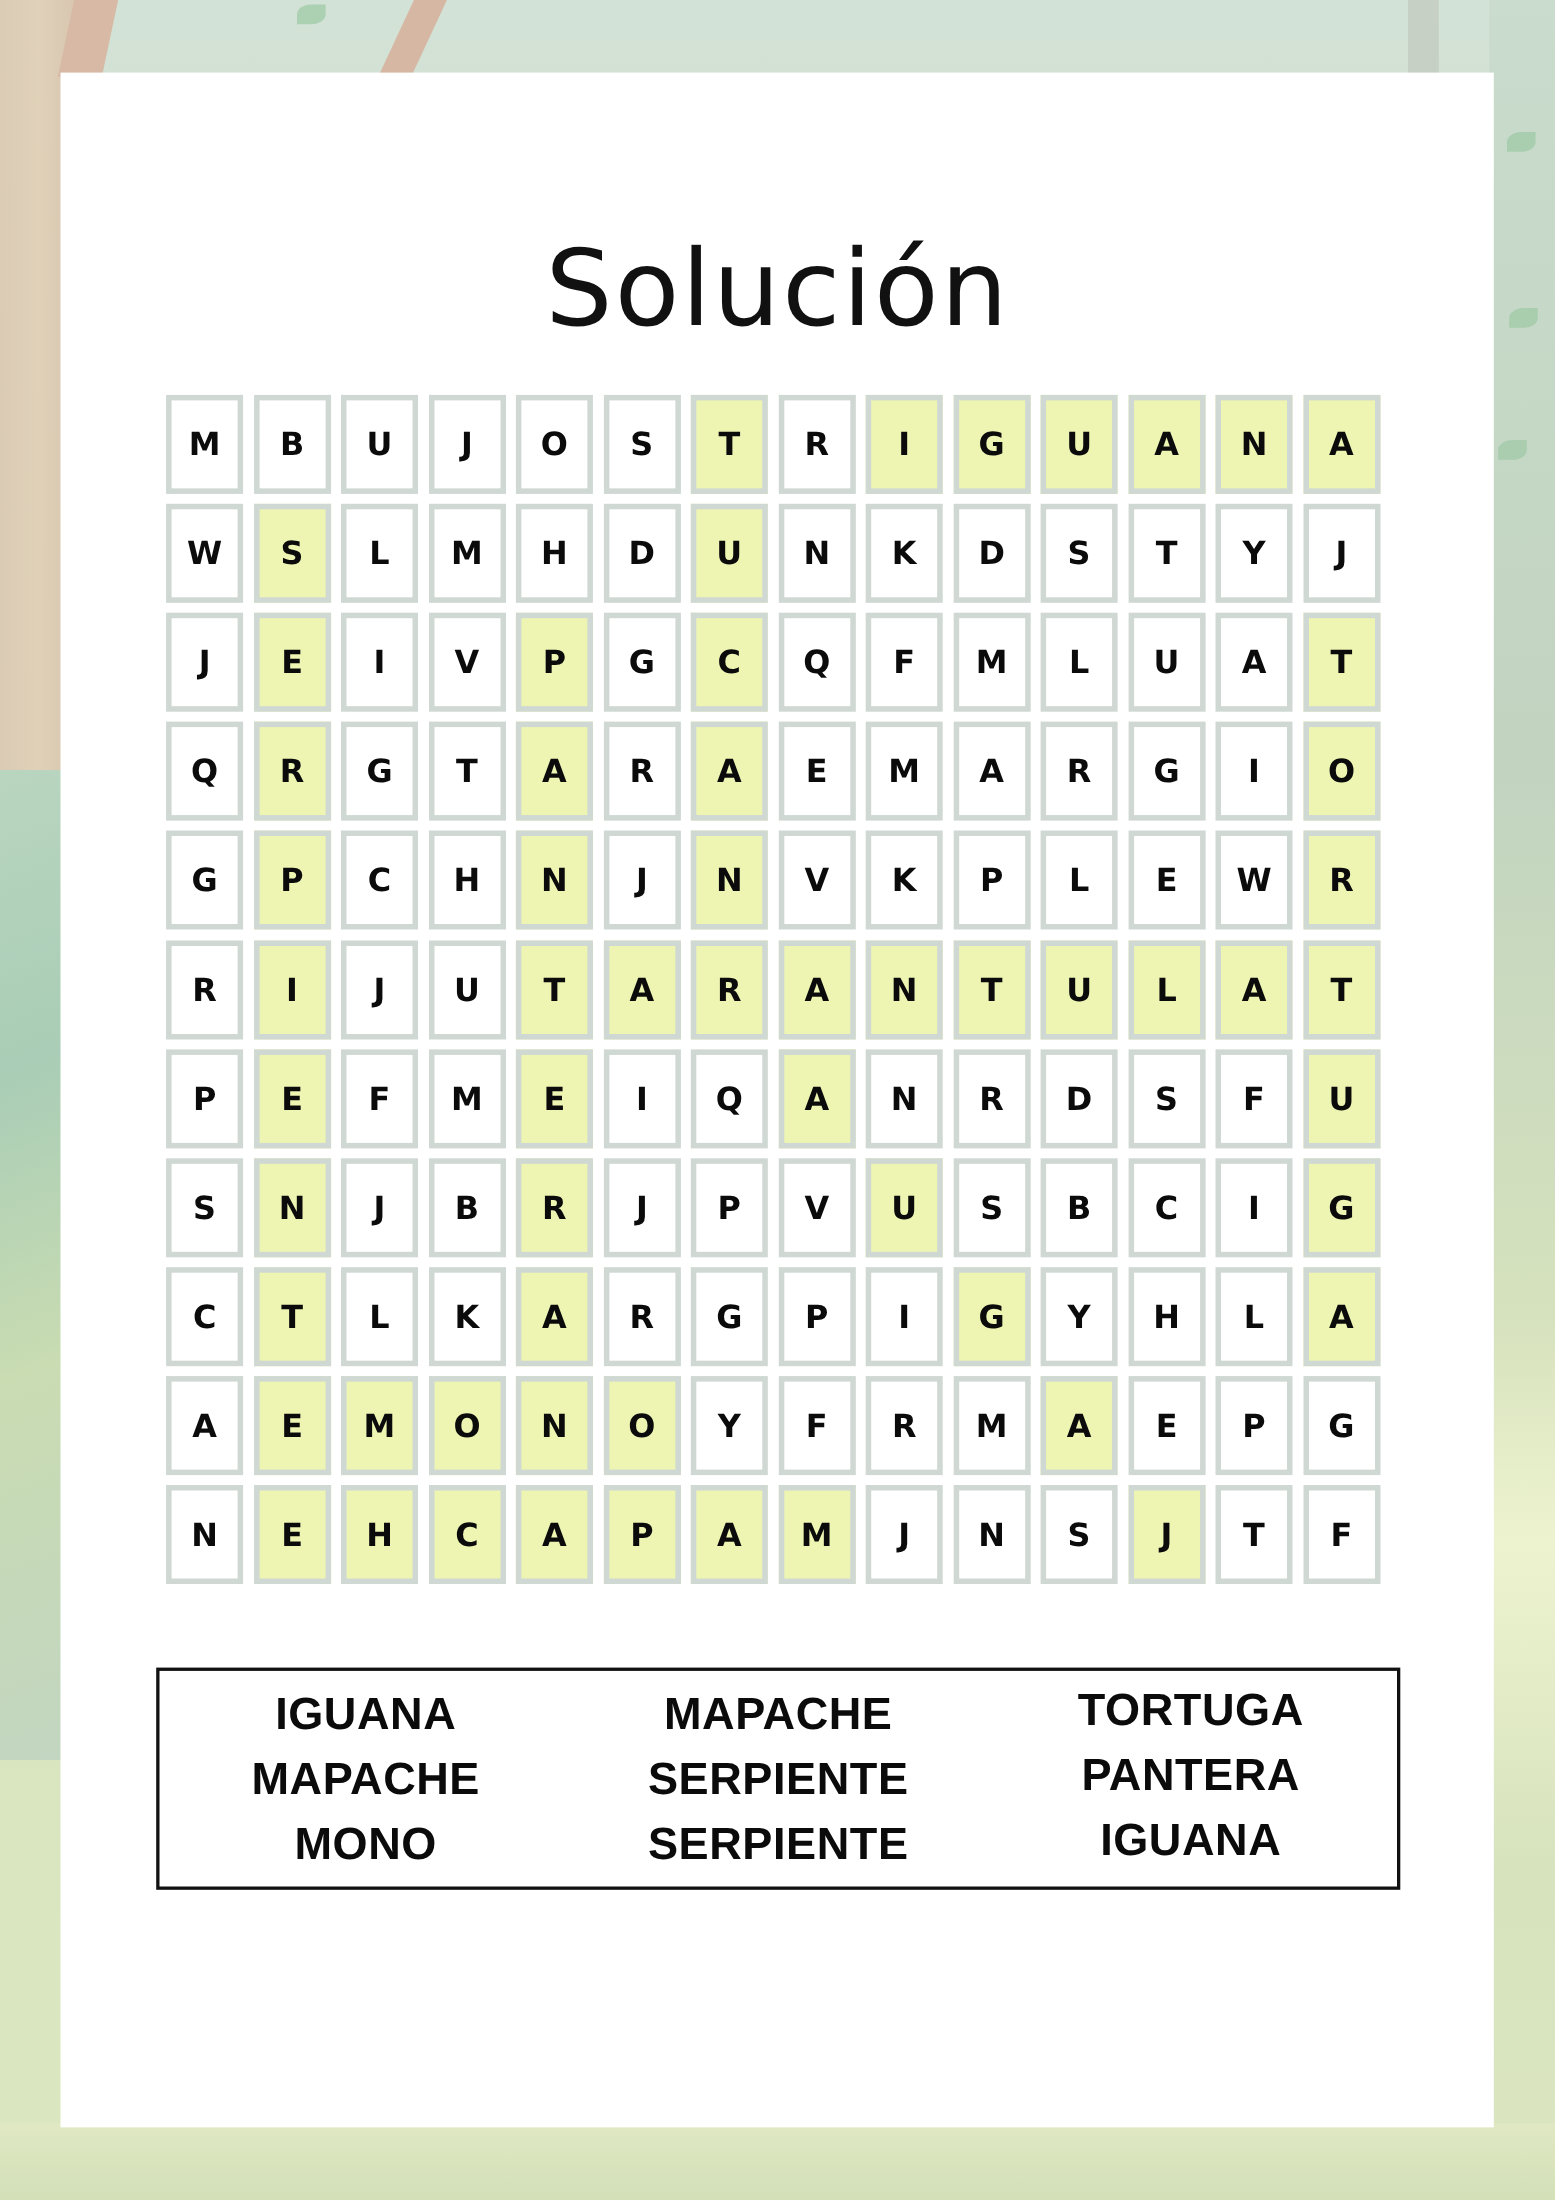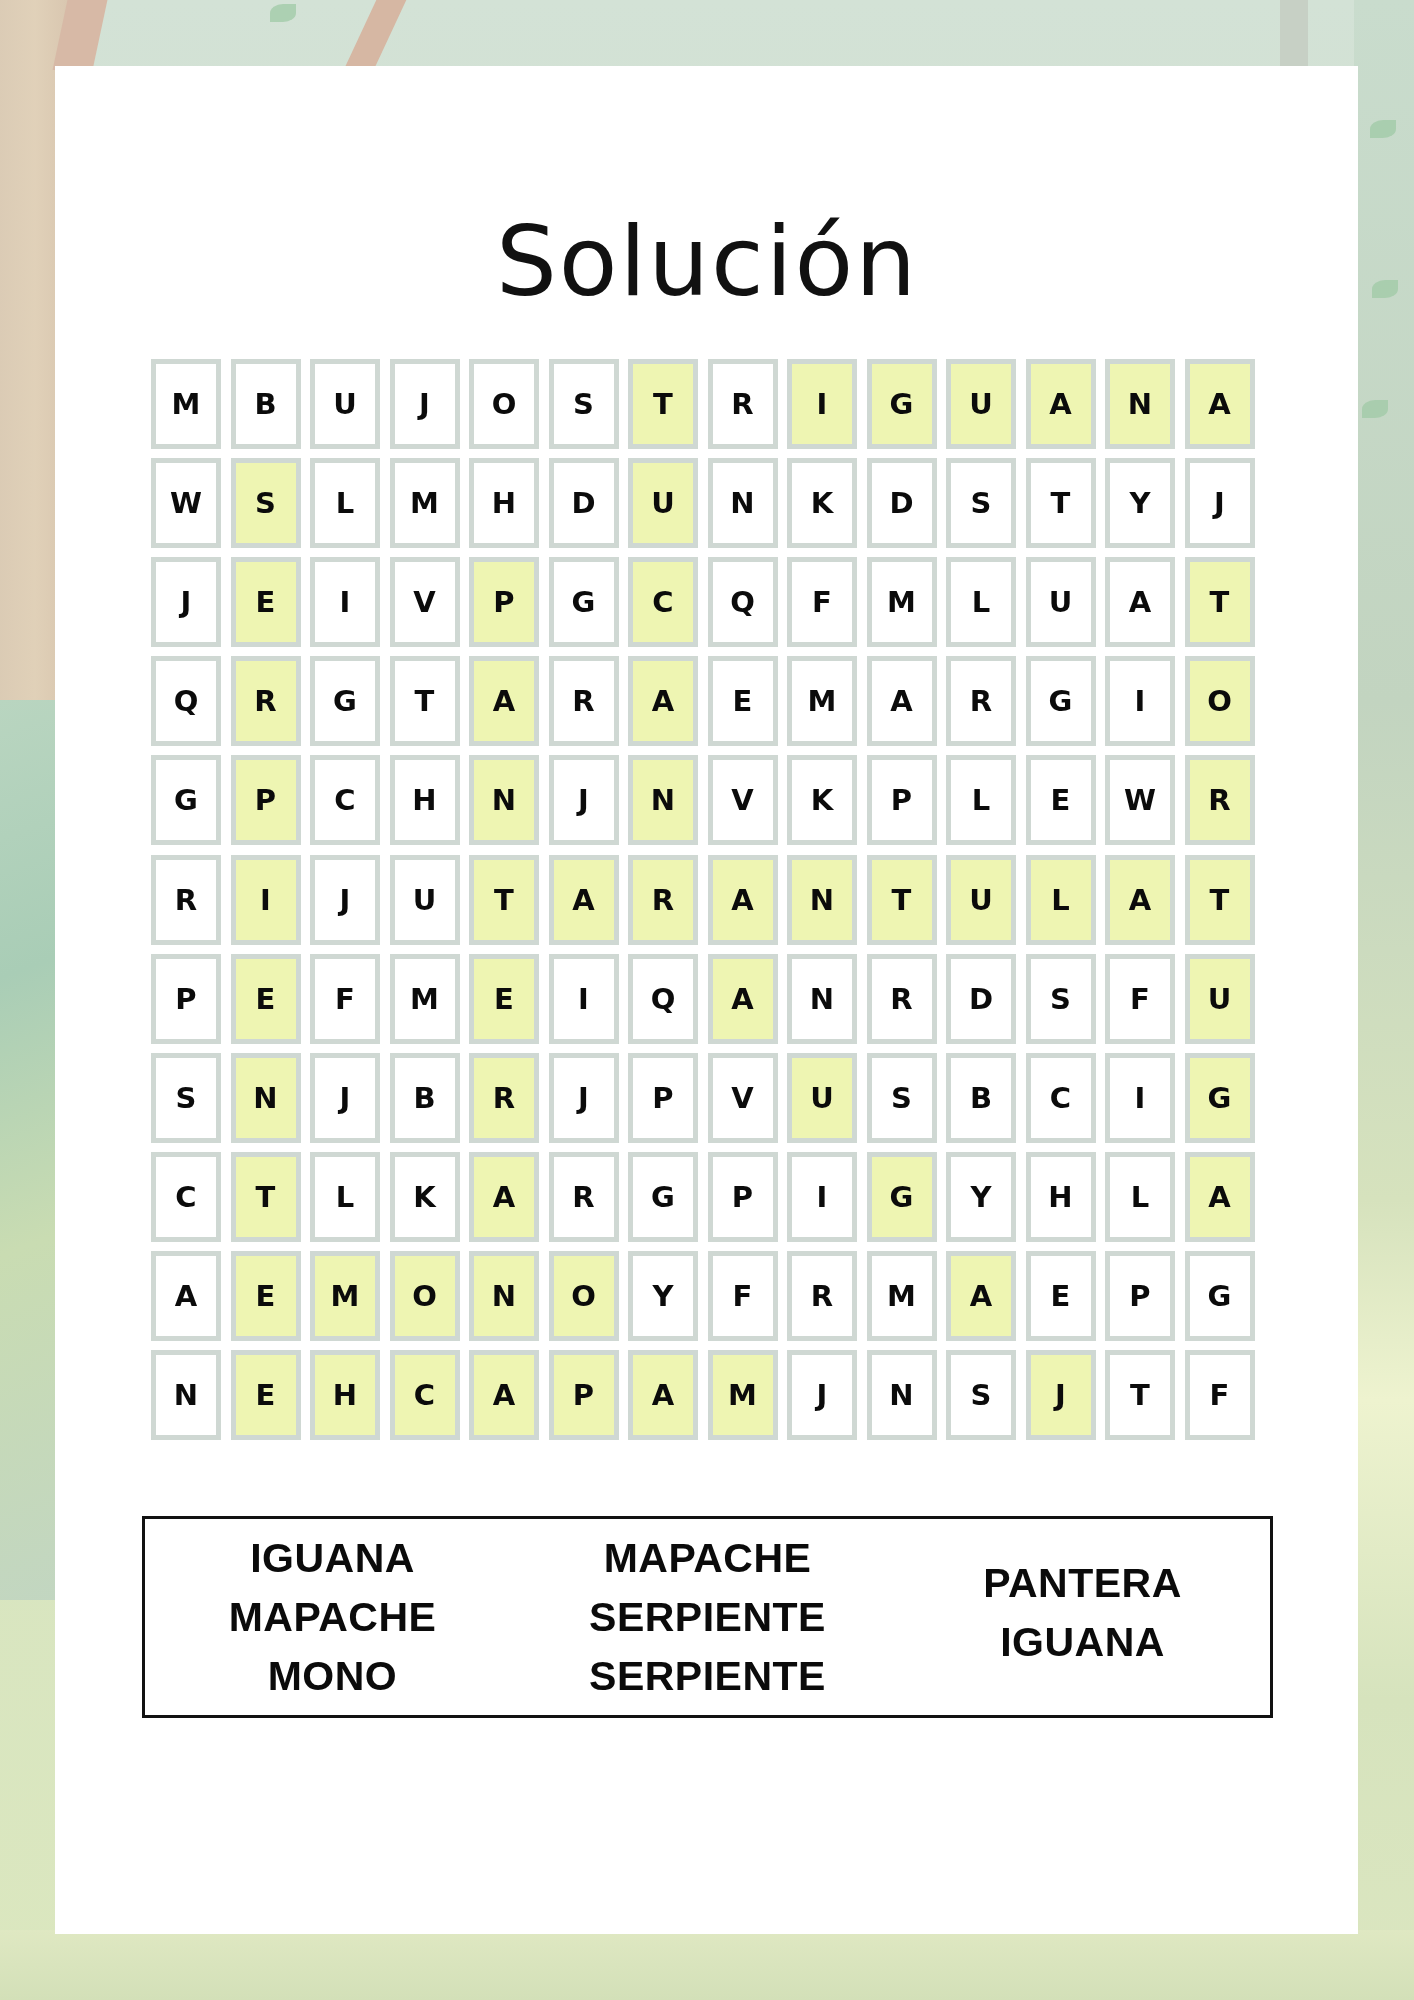--- a/index.html
+++ b/index.html
@@ -261,16 +261,17 @@
     <div class="word">IGUANA</div>
     <div class="word">MAPACHE</div>
     <div class="word">MONO</div>
   </div>
   <div class="word-col" style="left:375px;">
     <div class="word">MAPACHE</div>
     <div class="word">SERPIENTE</div>
     <div class="word">SERPIENTE</div>
   </div>
   <div class="word-col" style="left:750px;top:-4px;">
+    <div class="word">TORTUGA</div>
     <div class="word">PANTERA</div>
     <div class="word">IGUANA</div>
   </div>
 </div>
 
 </body></html>

